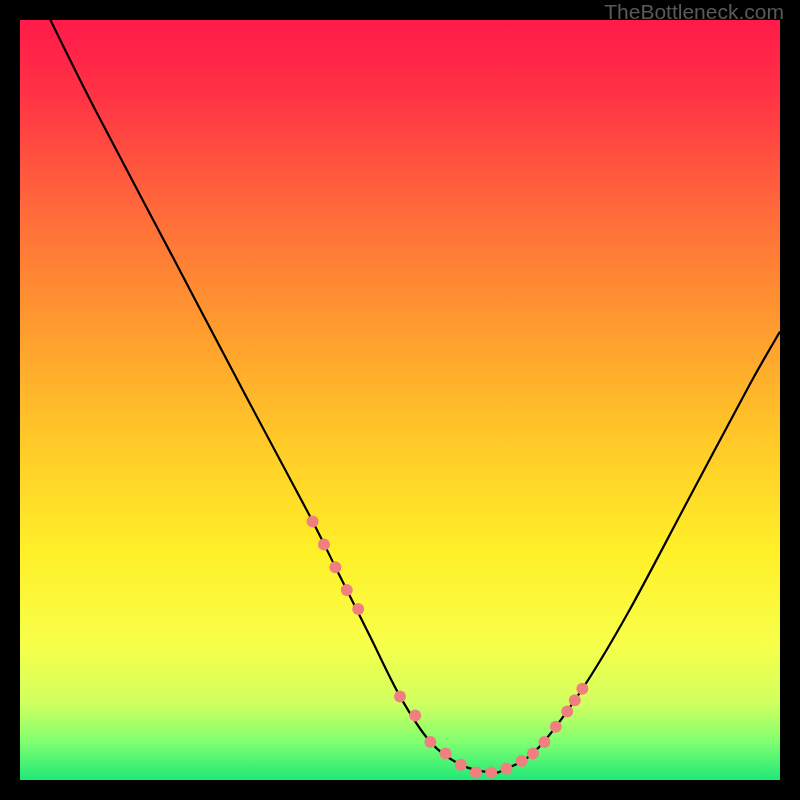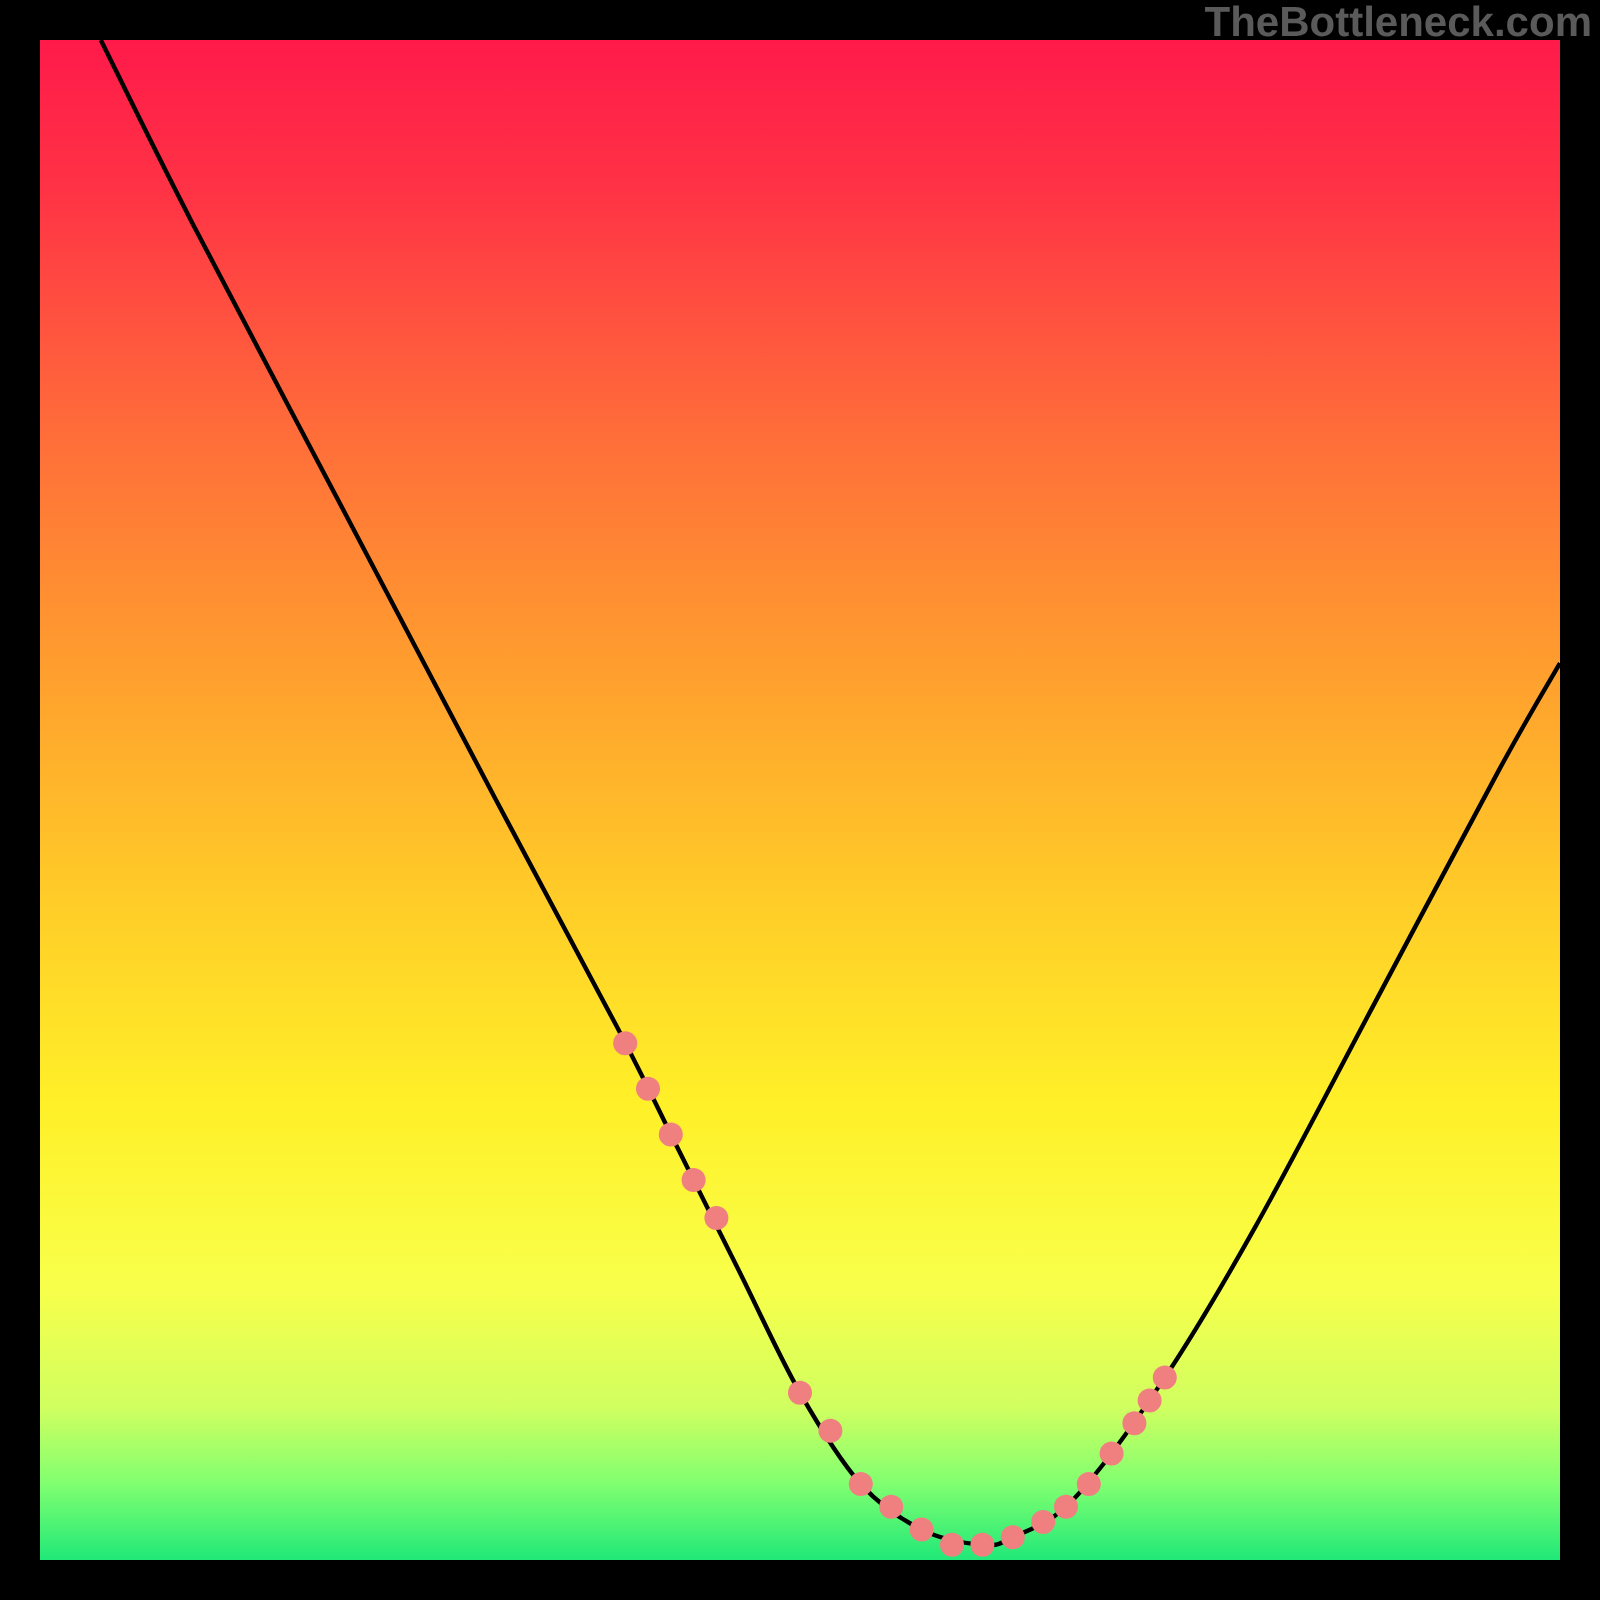--- a/index.html
+++ b/index.html
@@ -14,24 +14,24 @@
   .chart-container {
     position: absolute;
     left: 20px;
     top: 20px;
     width: 760px;
     height: 760px;
   }
   .watermark {
     position: absolute;
     top: 0px;
-    right: 4px;
+    right: 16px;
     color: #5a5a5a;
     font-size: 21px;
-    font-weight: 700;
+    font-weight: 400;
     z-index: 10;
   }
   svg {
     display: block;
   }
 </style>
 </head>
 <body>
 
 <div class="watermark">TheBottleneck.com</div>

